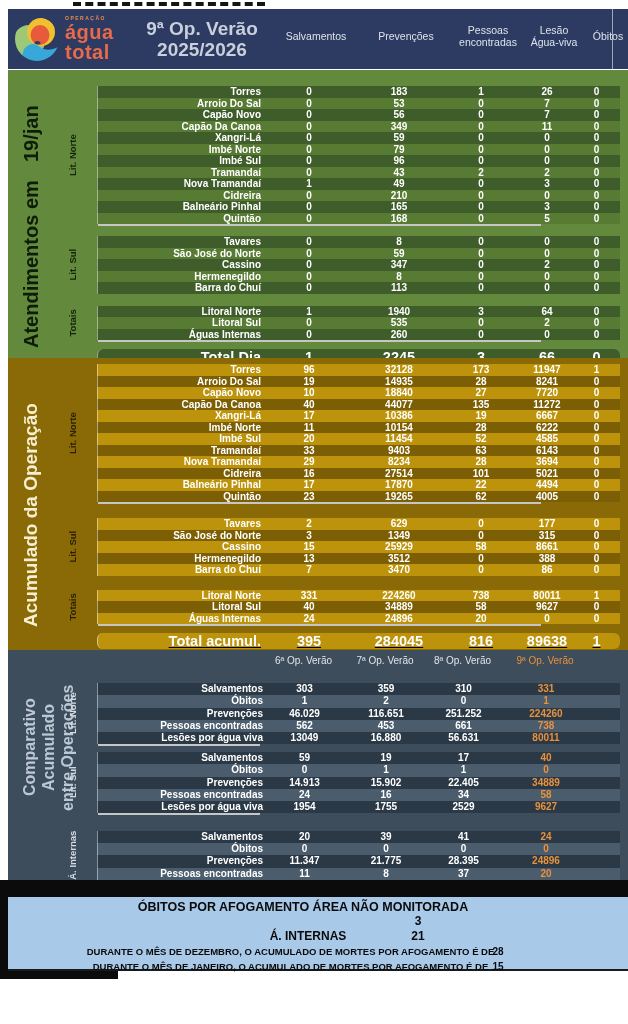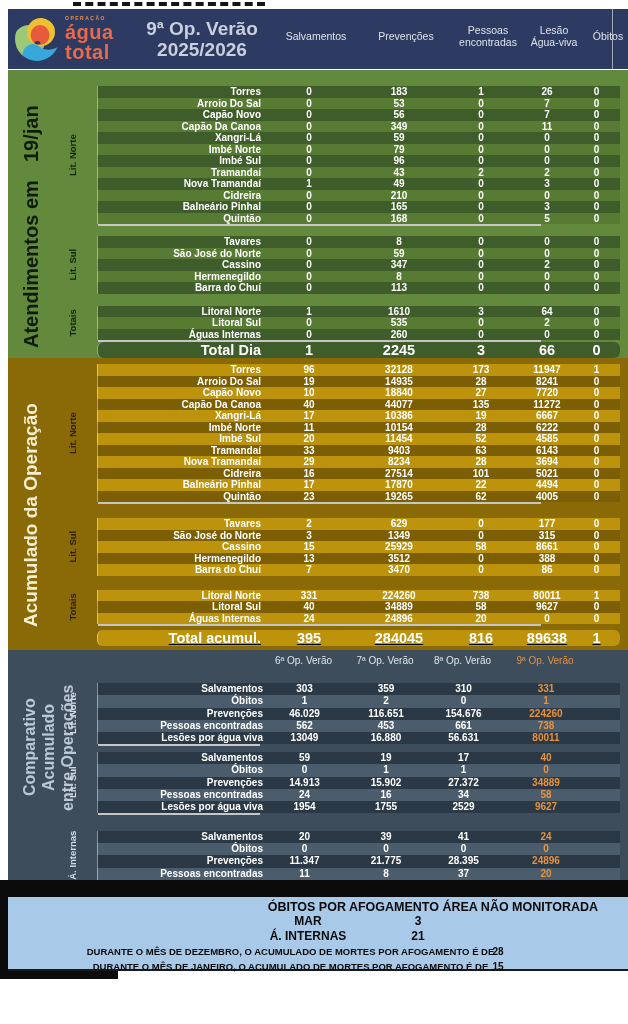--- a/index.html
+++ b/index.html
@@ -33,21 +33,21 @@
   .split{display:flex;justify-content:space-between;}
   .rows-area{position:absolute;left:89px;right:8px;top:0;}
   .group{position:relative;}
   .group-label{position:absolute;left:-32px;top:0;bottom:0;width:16px;writing-mode:vertical-rl;transform:rotate(180deg);text-align:center;font-size:9.5px;font-weight:bold;line-height:16px;white-space:nowrap;}
   .rows{display:block;}
   .row{position:relative;display:grid;grid-template-columns:163px 96px 84px 80px 52px 1fr;align-items:center;height:11.5px;border-left:1px solid rgba(255,255,255,.45);}
   .cell{font-size:10px;font-weight:bold;color:#fff;text-align:center;white-space:nowrap;line-height:11.5px;}
   .cell.label{text-align:right;padding-left:3px;}
   .u-bar .row:last-child::after{content:"";position:absolute;left:0;bottom:-2px;height:2.5px;background:#c6c6c6;width:443px;}
   .u-narrow .row:last-child::after{width:162px;}
-  .total-host .row{height:16px;margin-top:2px;border-radius:6px;}
+  .total-host .row{height:16px;margin-top:9px;border-radius:6px;}
   .total-host .cell{font-size:14.5px;line-height:16px;}
 
   
   .sec-daily{top:70px;height:288px;background:var(--green-bg);}
   .sec-daily .side-title{top:35px;bottom:10px;font-size:20px;color:#0e1d07;}
   .sec-daily .rows-area{top:16px;}
   .sec-daily .row.odd{background:var(--green-dark);}
   .sec-daily .row.even{background:var(--green-light);}
   .sec-daily .group-label{color:#14240a;}
   .sec-daily .g2{margin-top:12px;}
@@ -77,21 +77,21 @@
   .sec-comp .cell:nth-child(5){color:var(--orange);}
   .comp-head{border-left:none;height:13px;background:transparent !important;}
   .comp-head .cell{font-weight:normal;font-size:10px;color:#dfe4ea;}
   .sec-comp .g1{margin-top:16px;}
   .sec-comp .g2{margin-top:8px;}
   .sec-comp .g3{margin-top:18px;}
 
   
   .black-band{position:absolute;left:0;top:880px;width:628px;height:17px;background:var(--ink);}
   .footer-box{position:absolute;left:8px;top:897px;width:620px;height:74px;background:var(--box-blue);border-bottom:2px solid #1a1a1a;color:#0a0a0a;}
-  .fb-title{margin-top:3px;text-align:right;font-size:12.5px;font-weight:bold;padding-right:30px;}
+  .fb-title{margin-top:3px;text-align:center;font-size:12.5px;font-weight:bold;padding-right:30px;}
   .fb-row{position:relative;height:15px;}
   .fb-label{position:absolute;left:200px;width:200px;text-align:center;font-size:12px;font-weight:bold;}
   .fb-value{position:absolute;left:380px;width:60px;text-align:center;font-size:12px;font-weight:bold;}
   .fb-note{position:relative;height:15px;}
   .fb-note-text{position:absolute;left:0;width:565px;text-align:center;font-size:9.5px;font-weight:bold;line-height:15px;}
   .fb-note-value{position:absolute;left:470px;width:40px;text-align:center;font-size:10px;font-weight:bold;line-height:15px;}
   .footer-left-border{position:absolute;left:0;top:897px;width:8px;height:82px;background:var(--ink);}
   .footer-bottom-bar{position:absolute;left:0;top:971px;width:118px;height:8px;background:var(--ink);}
 </style>
 </head>
@@ -288,21 +288,21 @@
               <span class="cell">0</span>
             </div>
           </div>
       </div>
       <div class="group g3">
         <div class="group-label">Totais</div>
         <div class="rows u-bar">
             <div class="row odd">
               <span class="cell label">Litoral Norte</span>
               <span class="cell">1</span>
-              <span class="cell">1610</span>
+              <span class="cell">1940</span>
               <span class="cell">3</span>
               <span class="cell">64</span>
               <span class="cell">0</span>
             </div>
             <div class="row even">
               <span class="cell label">Litoral Sul</span>
               <span class="cell">0</span>
               <span class="cell">535</span>
               <span class="cell">0</span>
               <span class="cell">2</span>
@@ -551,21 +551,21 @@
               <span class="cell label">Óbitos</span>
               <span class="cell">1</span>
               <span class="cell">2</span>
               <span class="cell">0</span>
               <span class="cell">1</span>
             </div>
             <div class="row odd">
               <span class="cell label">Prevenções</span>
               <span class="cell">46.029</span>
               <span class="cell">116.651</span>
-              <span class="cell">154.676</span>
+              <span class="cell">251.252</span>
               <span class="cell">224260</span>
             </div>
             <div class="row even">
               <span class="cell label">Pessoas encontradas</span>
               <span class="cell">562</span>
               <span class="cell">453</span>
               <span class="cell">661</span>
               <span class="cell">738</span>
             </div>
             <div class="row odd">
@@ -591,21 +591,21 @@
               <span class="cell label">Óbitos</span>
               <span class="cell">0</span>
               <span class="cell">1</span>
               <span class="cell">1</span>
               <span class="cell">0</span>
             </div>
             <div class="row odd">
               <span class="cell label">Prevenções</span>
               <span class="cell">14.913</span>
               <span class="cell">15.902</span>
-              <span class="cell">27.372</span>
+              <span class="cell">22.405</span>
               <span class="cell">34889</span>
             </div>
             <div class="row even">
               <span class="cell label">Pessoas encontradas</span>
               <span class="cell">24</span>
               <span class="cell">16</span>
               <span class="cell">34</span>
               <span class="cell">58</span>
             </div>
             <div class="row odd">
@@ -650,21 +650,20 @@
             </div>
           </div>
       </div>
     </div>
   </div>
 
   <div class="black-band"></div>
   <div class="footer-box">
     <div class="fb-title">ÓBITOS POR AFOGAMENTO ÁREA NÃO MONITORADA</div>
     <div class="fb-row">
-      <span class="fb-label">MAR</span>
       <span class="fb-value">3</span>
     </div>
     <div class="fb-row">
       <span class="fb-label">Á. INTERNAS</span>
       <span class="fb-value">21</span>
     </div>
     <div class="fb-note">
       <span class="fb-note-text">DURANTE O MÊS DE DEZEMBRO, O ACUMULADO DE MORTES POR AFOGAMENTO É DE</span>
       <span class="fb-note-value">28</span>
     </div>

